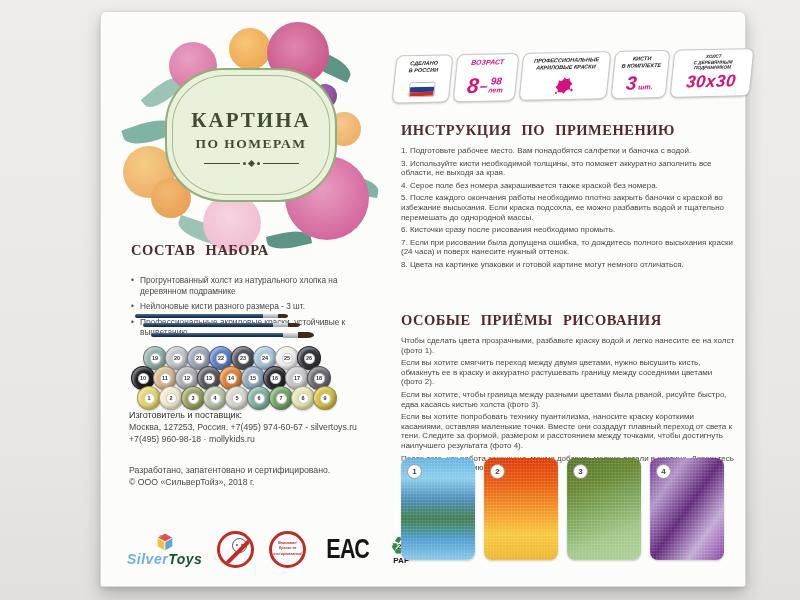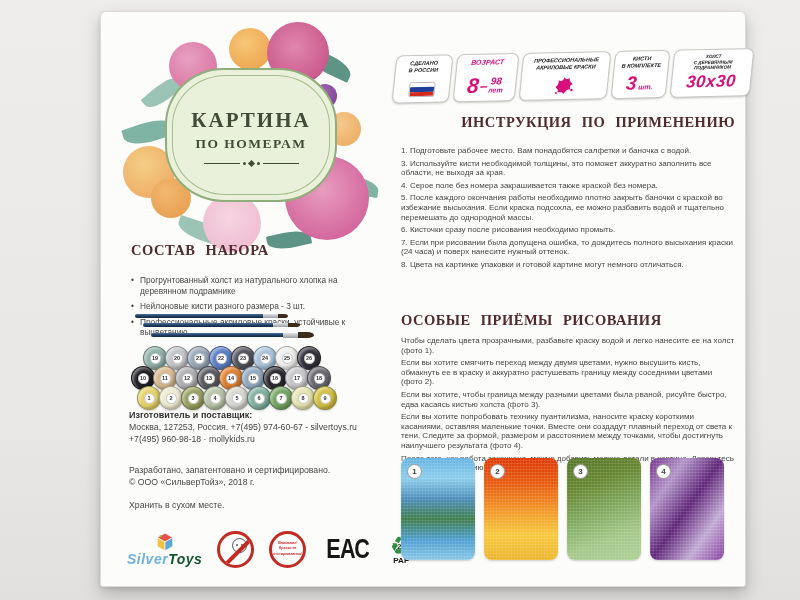--- a/index.html
+++ b/index.html
@@ -107,21 +107,21 @@
   }
   .pot-num {
     width:11px; height:11px; background:#fff; border-radius:50%;
     border:1px solid rgba(0,0,0,.2);
     font-size:5.5px; font-weight:bold; color:#333;
     display:flex; align-items:center; justify-content:center;
   }
 
   
   .man-block { position:absolute; left:28px; top:398px; width:268px; }
-  .man-heading { font-size:9px; font-weight:bold; color:#333; margin-bottom:2px; }
+  .man-heading { font-size:9px; font-weight:normal; color:#333; margin-bottom:2px; }
   .man-line { font-size:8.7px; line-height:11.5px; color:#474747; }
   .legal-block { position:absolute; left:28px; top:453px; width:268px; }
   .storage-block { position:absolute; left:28px; top:488px; width:268px; }
 
   
   .logos { position:absolute; left:26px; top:508px; display:flex; align-items:center; gap:15px; height:58px; }
   .brand { display:flex; flex-direction:column; align-items:center; }
   .brand-text { font-weight:bold; font-style:italic; font-size:14px; letter-spacing:.5px; line-height:1; }
   .brand-silver { color:#6fb0e4; text-shadow:0 1px 0 #fff; }
   .brand-toys { color:#14532d; text-shadow:0 1px 0 #fff; }
@@ -240,21 +240,21 @@
     <div class="badge b5">
       <div class="cap" style="font-size:4.6px;">
         <span>ХОЛСТ</span><br>
         <span>С ДЕРЕВЯННЫМ</span><br>
         <span>ПОДРАМНИКОМ</span>
       </div>
       <div class="size-big magenta">30х30</div>
     </div>
   </div>
 
-  <div class="instr-col sec-heading" style="top:102px;text-align:right;">ИНСТРУКЦИЯ ПО ПРИМЕНЕНИЮ</div>
+  <div class="instr-col sec-heading" style="top:110px;">ИНСТРУКЦИЯ ПО ПРИМЕНЕНИЮ</div>
   <div class="instr-col" id="instructions-list" style="top:134px;">
       <p class="para">1. Подготовьте рабочее место. Вам понадобятся салфетки и баночка с водой.</p>
       <p class="para">3. Используйте кисти необходимой толщины, это поможет аккуратно заполнить все области, не выходя за края.</p>
       <p class="para">4. Серое поле без номера закрашивается также краской без номера.</p>
       <p class="para">5. После каждого окончания работы необходимо плотно закрыть баночки с краской во избежание высыхания. Если краска подсохла, ее можно разбавить водой и тщательно перемешать до однородной массы.</p>
       <p class="para">6. Кисточки сразу после рисования необходимо промыть.</p>
       <p class="para">7. Если при рисовании была допущена ошибка, то дождитесь полного высыхания краски (24 часа) и поверх нанесите нужный оттенок.</p>
       <p class="para">8. Цвета на картинке упаковки и готовой картине могут немного отличаться.</p>
     </div>
 
@@ -375,21 +375,20 @@
     <div class="man-line">Москва, 127253, Россия. +7(495) 974-60-67 - silvertoys.ru</div>
     <div class="man-line">+7(495) 960-98-18 · mollykids.ru</div>
   </div>
 
   <div class="legal-block">
     <div class="man-line">Разработано, запатентовано и сертифицировано.</div>
     <div class="man-line">© ООО «СильверТойз», 2018 г.</div>
   </div>
 
   <div class="storage-block">
-    <div class="man-line">Хранить в сухом месте.</div>
   </div>
 
   <div class="logos">
     <div class="brand">
       <svg width="22" height="20" viewBox="0 0 20 18">
         <polygon points="10,1 17,5 10,9 3,5" fill="#e8504a" stroke="#fff" stroke-width=".6"></polygon>
         <polygon points="3,5 10,9 10,17 3,13" fill="#f0c040" stroke="#fff" stroke-width=".6"></polygon>
         <polygon points="17,5 10,9 10,17 17,13" fill="#58a8d8" stroke="#fff" stroke-width=".6"></polygon>
         <circle cx="6" cy="3.6" r="1" fill="#7cc46a"></circle>
       </svg>

